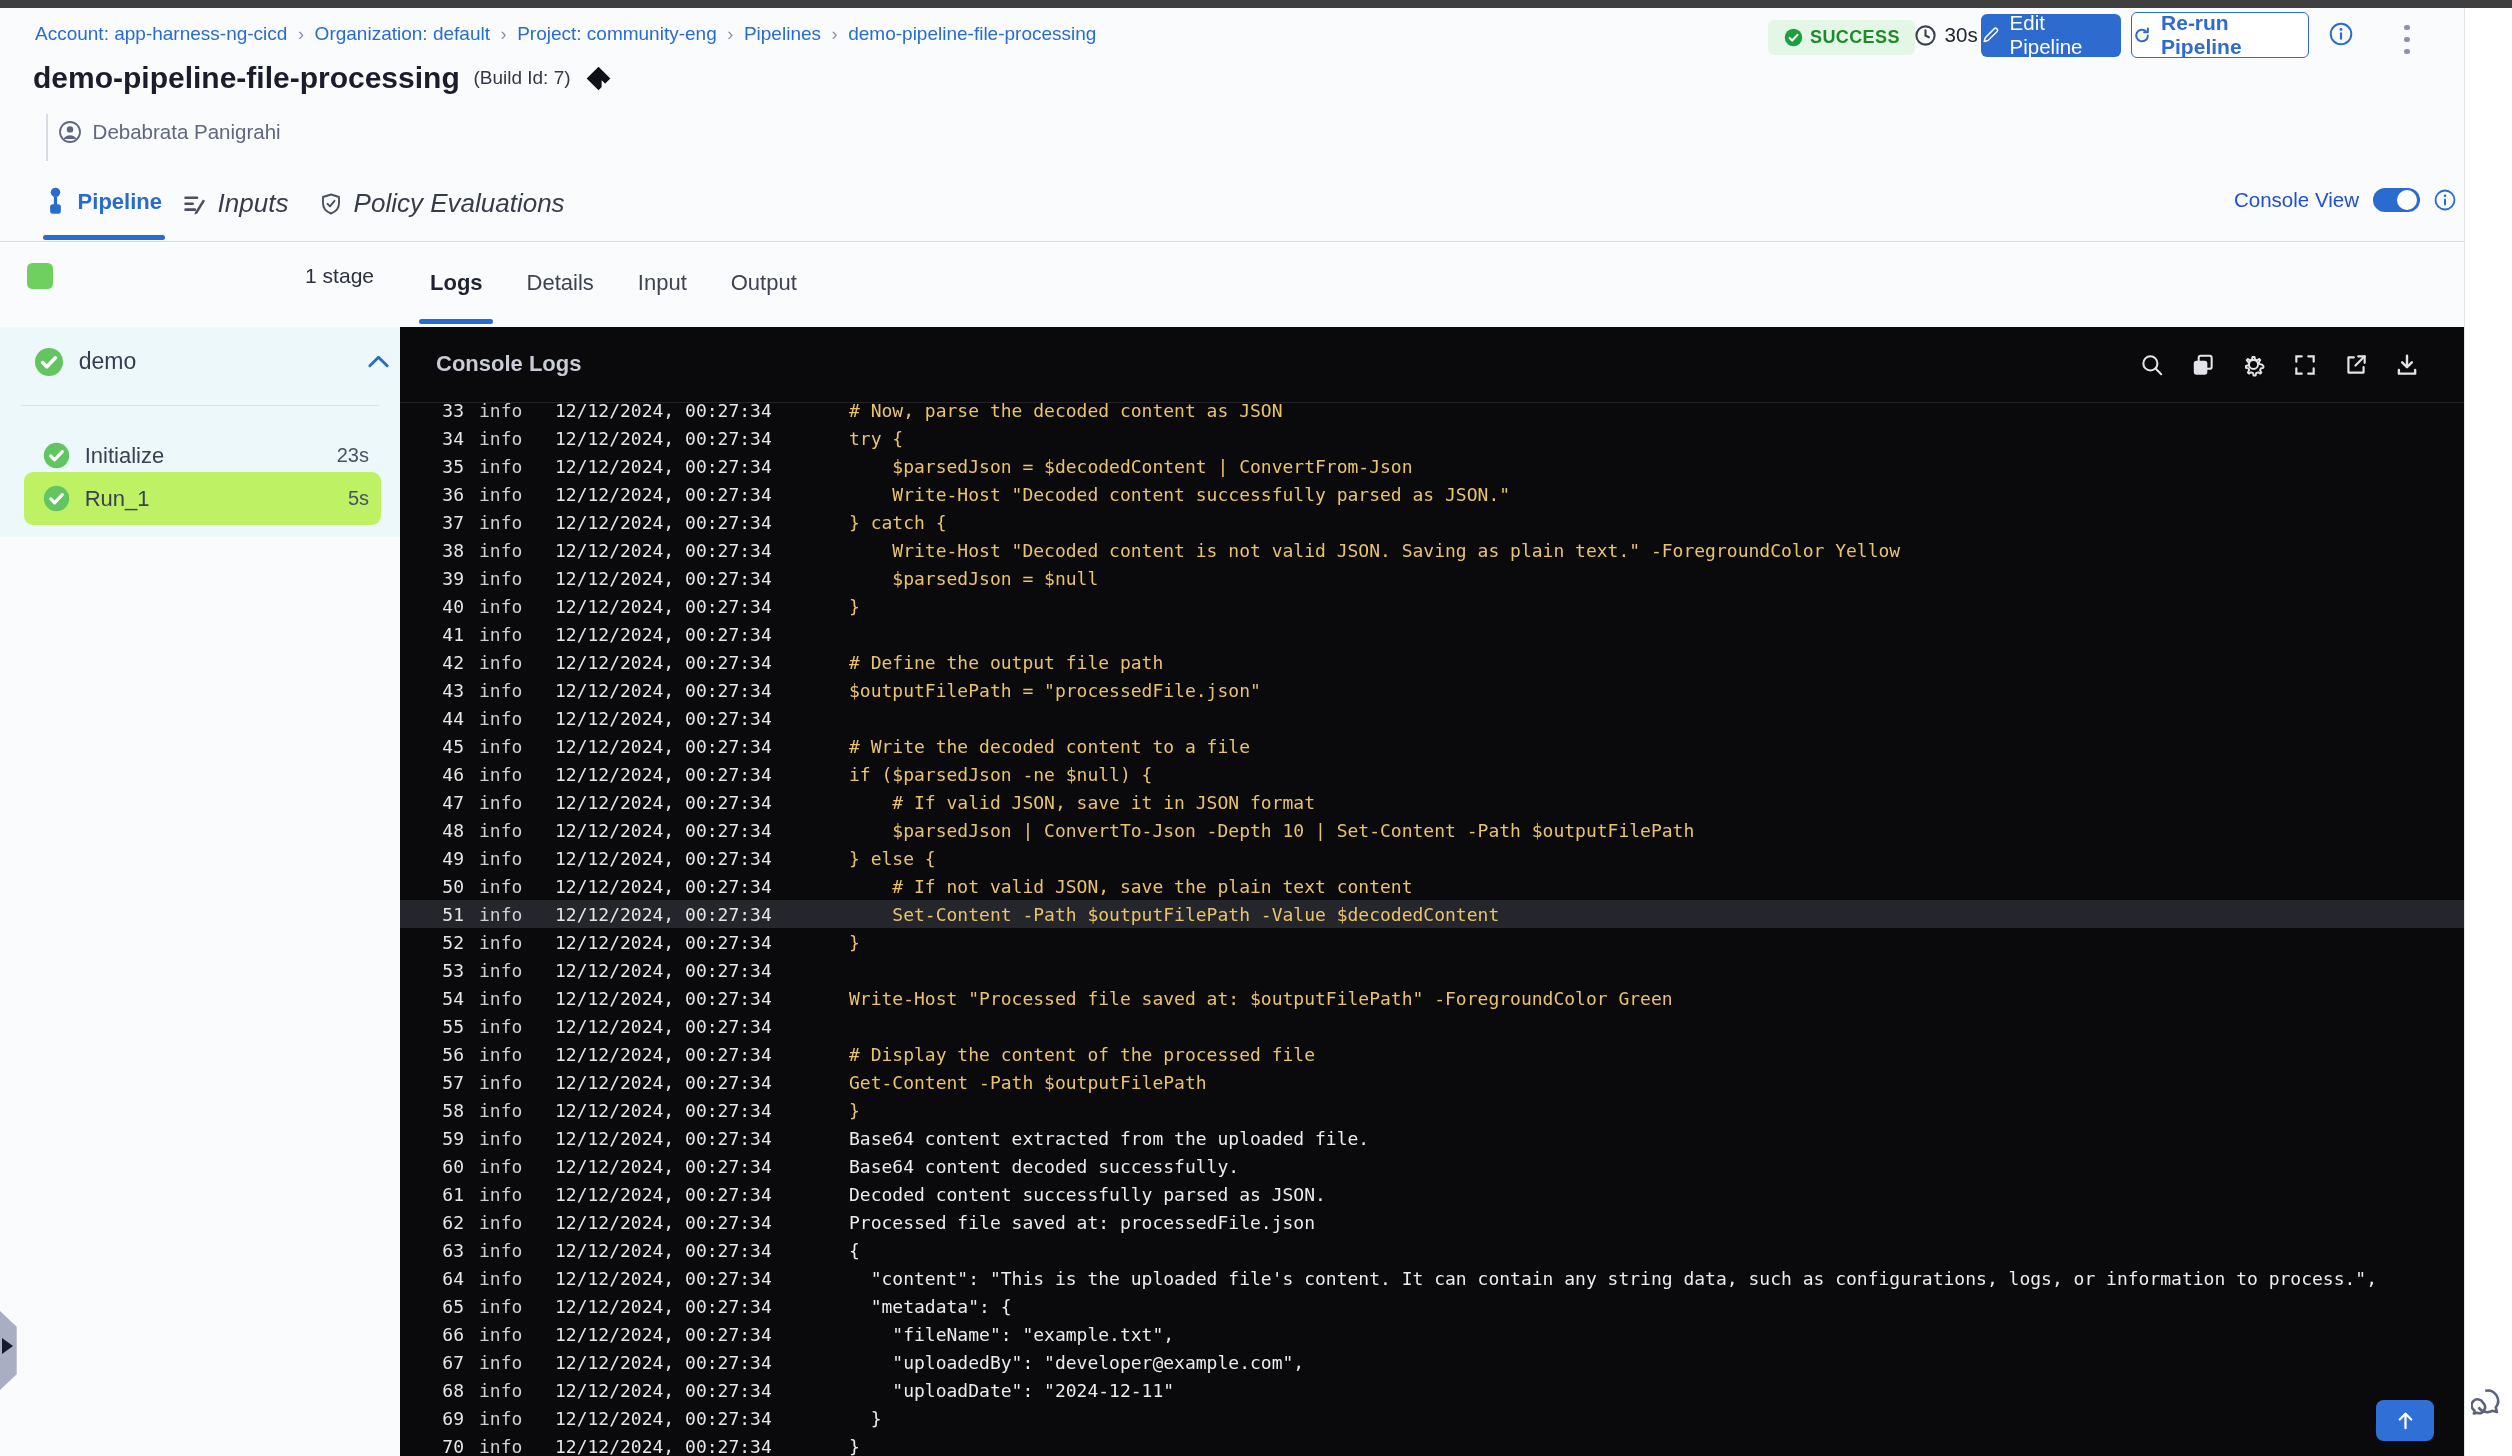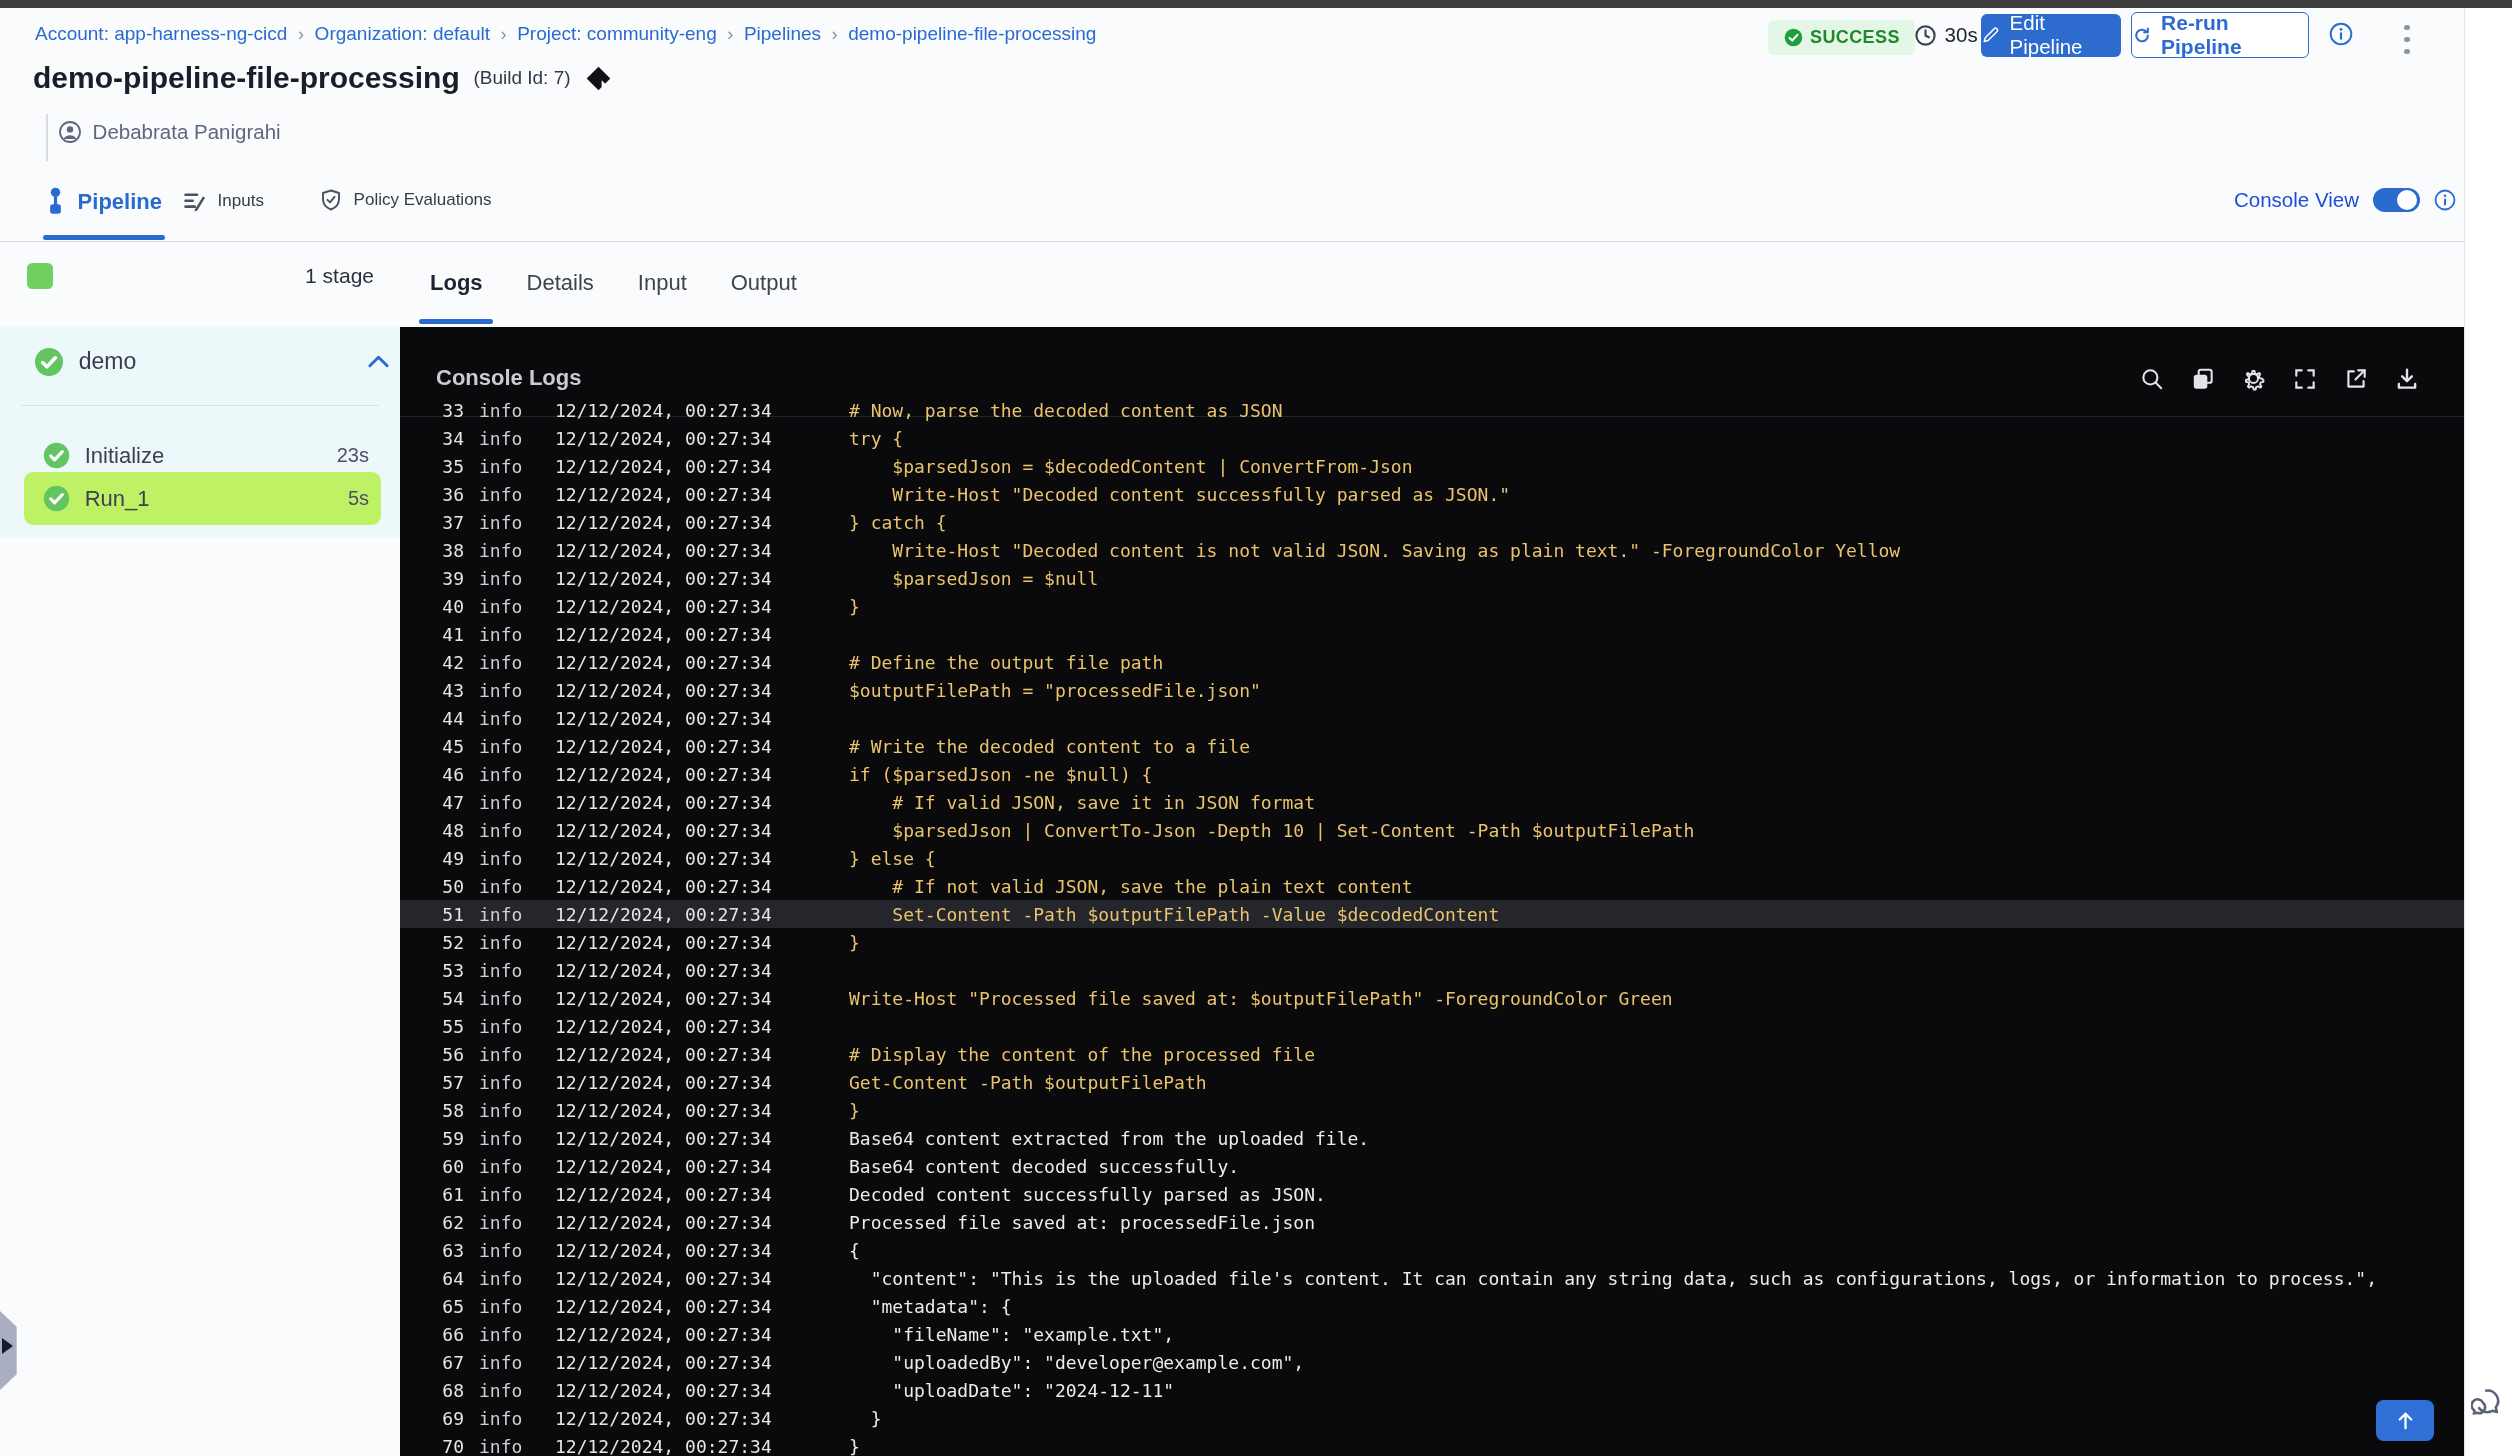--- a/index.html
+++ b/index.html
@@ -36,21 +36,21 @@
   .user-rule { left:46px; top:114px; width:1.5px; height:47px; background:#d9dbe4; }
   .user-row { left:58px; top:120px; display:flex; align-items:center; gap:10.6px; }
   .user-row span { font-size:20.5px; color:#60667e; }
 
   
   .tabs-border { left:0; top:241px; width:2464px; height:0.8px; background:#dadce7; }
   .tab { display:flex; align-items:center; gap:10.6px; cursor:pointer; }
   .tab-pipeline { left:44px; top:187px; }
   .tab-pipeline span { font-size:22px; color:#2a6bd0; font-weight:bold; }
   .tab-inputs { left:181px; top:188px; }
-  .tab-inputs span, .tab-policy span { font-size:17px; color:#383b49; }
+  .tab-inputs span, .tab-policy span { font-size:26px; color:#383b49;font-style:italic; }
   .tab-policy { left:319px; top:188px; }
   .tab-underline { left:43px; top:235px; width:122px; height:5.3px; border-radius:3px; background:#2a6bd0; }
   .console-view { left:2234px; top:188px; display:flex; align-items:center; gap:13.7px; }
   .console-view > span { font-size:20.5px; color:#1d4ed8; }
   .toggle { width:47px; height:24px; border-radius:12px; background:#2a6bd0; position:relative; cursor:pointer; }
   .toggle i { position:absolute; right:2.3px; top:2.3px; width:20px; height:20px; border-radius:50%; background:#fff; }
 
   
   .stage-square { left:27px; top:263px; width:26px; height:26px; border-radius:5.3px; background:#6fd05f; }
   .stage-count { left:251px; top:264px; width:123px; text-align:right; font-size:21px; color:#2c3040; }
@@ -65,21 +65,21 @@
   .step-row.sel { background:#bef264; }
 
   
   .console-tabs { left:430px; top:270px; display:flex; gap:44px; }
   .console-tabs .ctab { font-size:22px; color:#3f4350; cursor:pointer; }
   .console-tabs .ctab.active { color:#1f2230; font-weight:bold; }
   .ctab-underline { left:419px; top:319px; width:74px; height:5.3px; border-radius:3px; background:#2a6bd0; }
 
   
   .console { left:400px; top:327px; width:2064px; height:1130px; background:#0a0a0c; overflow:hidden; }
-  .console-header { position:absolute; left:0; top:14px; width:100%; height:76px; border-bottom:0.8px solid #232329; }
+  .console-header { position:absolute; left:0; top:0; width:100%; height:76px; border-bottom:0.8px solid #232329; }
   .console-title { position:absolute; left:36px; top:24px; font-size:22px; font-weight:bold; color:#c9cbd6; }
   .console-icons { position:absolute; right:44px; top:24px; display:flex; gap:24px; }
   .cicon { width:27px; height:27px; cursor:pointer; display:flex; align-items:center; justify-content:center; }
 
   .log-scroll { position:absolute; left:0; top:76px; right:0; bottom:0; overflow:hidden; }
   .log-lines { margin-top:-6.8px; }
   .log-row { display:flex; align-items:center; height:28px; font-family:"DejaVu Sans Mono", monospace; font-size:18px; }
   .log-row.hl { background:#24262c; }
   .log-row .num { padding-left:27px; width:64px; text-align:right; color:#e6e6e6; flex:none; }
   .log-row .lvl { margin-left:15px; width:49px; color:#cfd0d4; flex:none; }

